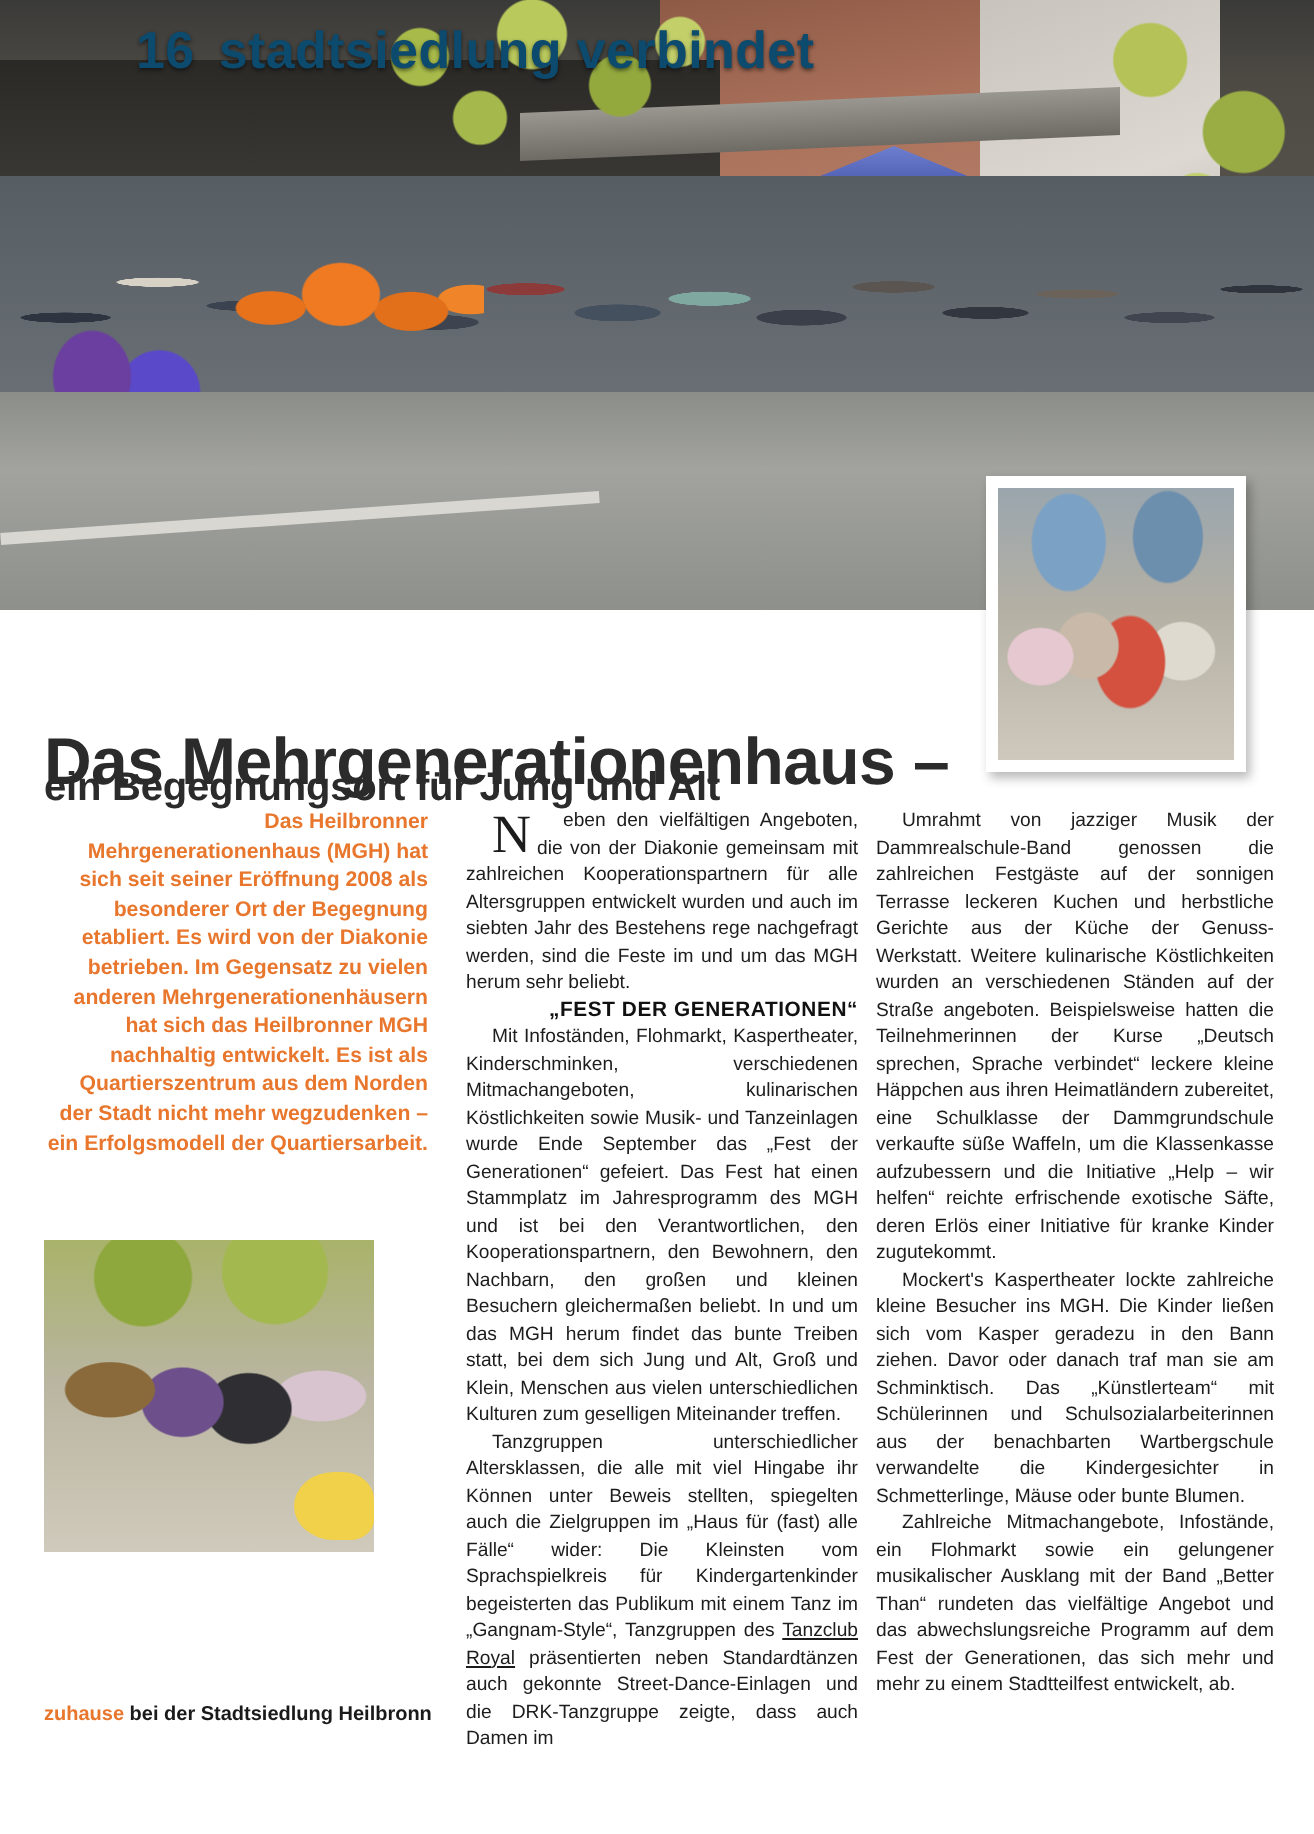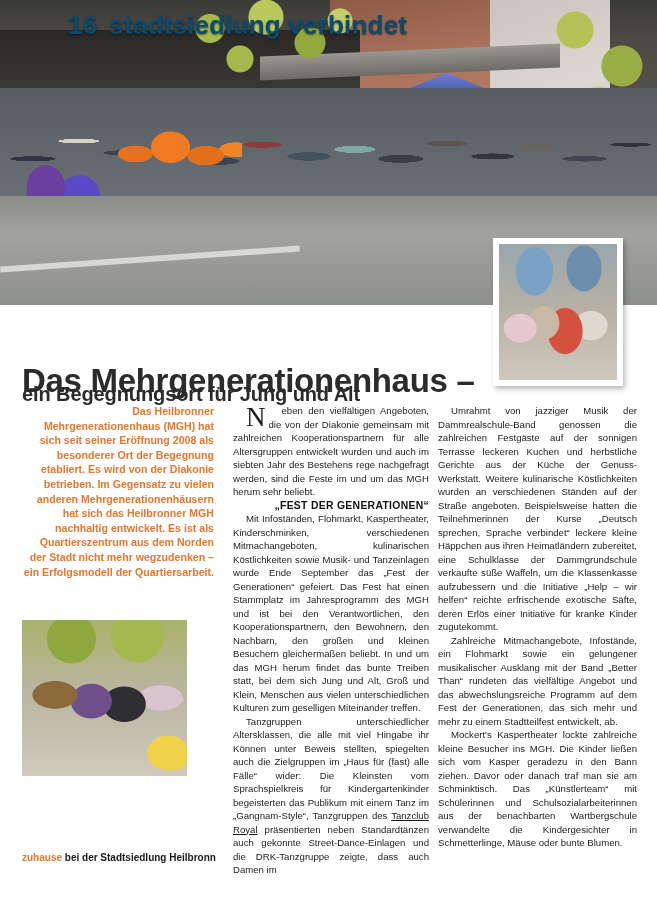--- a/index.html
+++ b/index.html
@@ -296,19 +296,19 @@
   <p class="dropcap-para">
     <span class="dropcap">N</span><span>eben den vielfältigen Angeboten, die von der Diakonie gemeinsam mit zahlreichen Kooperationspartnern für alle Altersgruppen entwickelt wurden und auch im siebten Jahr des Bestehens rege nachgefragt werden, sind die Feste im und um das MGH herum sehr beliebt.</span>
   </p>
   <p class="sec-head">„FEST DER GENERATIONEN“</p>
   <p>Mit Infoständen, Flohmarkt, Kaspertheater, Kinderschminken, verschiedenen Mitmachangeboten, kulinarischen Köstlichkeiten sowie Musik- und Tanzeinlagen wurde Ende September das „Fest der Generationen“ gefeiert. Das Fest hat einen Stammplatz im Jahresprogramm des MGH und ist bei den Verantwortlichen, den Kooperationspartnern, den Bewohnern, den Nachbarn, den großen und kleinen Besuchern gleichermaßen beliebt. In und um das MGH herum findet das bunte Treiben statt, bei dem sich Jung und Alt, Groß und Klein, Menschen aus vielen unterschiedlichen Kulturen zum geselligen Miteinander treffen.</p>
   <p><span>Tanzgruppen unterschiedlicher Altersklassen, die alle mit viel Hingabe ihr Können unter Beweis stellten, spiegelten auch die Zielgruppen im „Haus für (fast) alle Fälle“ wider: Die Kleinsten vom Sprachspielkreis für Kindergartenkinder begeisterten das Publikum mit einem Tanz im „Gangnam-Style“, Tanzgruppen des </span><span class="underlined">Tanzclub Royal</span><span> präsentierten neben Standardtänzen auch gekonnte Street-Dance-Einlagen und die DRK-Tanzgruppe zeigte, dass auch Damen im</span></p>
 </div>
 
 <div class="col col3">
   <p>Umrahmt von jazziger Musik der Dammrealschule-Band genossen die zahlreichen Festgäste auf der sonnigen Terrasse leckeren Kuchen und herbstliche Gerichte aus der Küche der Genuss-Werkstatt. Weitere kulinarische Köstlichkeiten wurden an verschiedenen Ständen auf der Straße angeboten. Beispielsweise hatten die Teilnehmerinnen der Kurse „Deutsch sprechen, Sprache verbindet“ leckere kleine Häppchen aus ihren Heimatländern zubereitet, eine Schulklasse der Dammgrundschule verkaufte süße Waffeln, um die Klassenkasse aufzubessern und die Initiative „Help – wir helfen“ reichte erfrischende exotische Säfte, deren Erlös einer Initiative für kranke Kinder zugutekommt.</p>
+  <p>Mockert's Kaspertheater lockte zahlreiche kleine Besucher ins MGH. Die Kinder ließen sich vom Kasper geradezu in den Bann ziehen. Davor oder danach traf man sie am Schminktisch. Das „Künstlerteam“ mit Schülerinnen und Schulsozialarbeiterinnen aus der benachbarten Wartbergschule verwandelte die Kindergesichter in Schmetterlinge, Mäuse oder bunte Blumen.</p>
   <p>Zahlreiche Mitmachangebote, Infostände, ein Flohmarkt sowie ein gelungener musikalischer Ausklang mit der Band „Better Than“ rundeten das vielfältige Angebot und das abwechslungsreiche Programm auf dem Fest der Generationen, das sich mehr und mehr zu einem Stadtteilfest entwickelt, ab.</p>
-  <p>Mockert's Kaspertheater lockte zahlreiche kleine Besucher ins MGH. Die Kinder ließen sich vom Kasper geradezu in den Bann ziehen. Davor oder danach traf man sie am Schminktisch. Das „Künstlerteam“ mit Schülerinnen und Schulsozialarbeiterinnen aus der benachbarten Wartbergschule verwandelte die Kindergesichter in Schmetterlinge, Mäuse oder bunte Blumen.</p>
 </div>
 
 <div class="footer">
   <span class="brand">zuhause</span><span class="rest"> bei der Stadtsiedlung Heilbronn</span>
 </div>
 
 </body></html>

